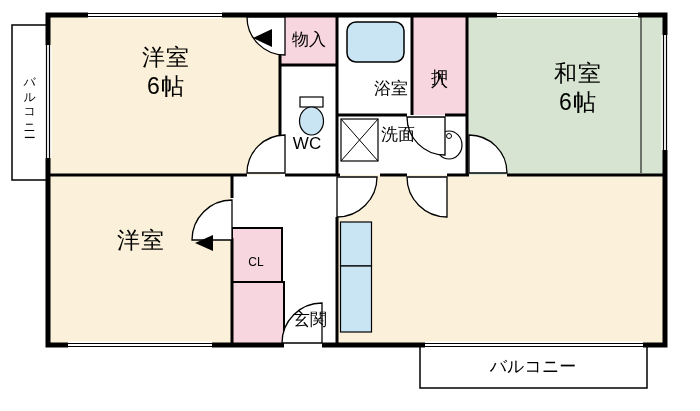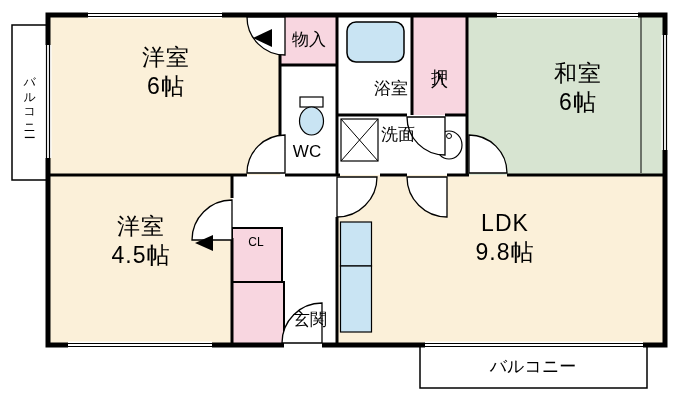--- a/index.html
+++ b/index.html
@@ -146,32 +146,27 @@
     <div>6帖</div>
   </div>
 
   <div class="lbl big" style="left:578px;top:88px">
     <div>和室</div>
     <div>6帖</div>
   </div>
 
   <div class="lbl big" style="left:141px;top:241px">
     <div>洋室</div>
-    <div>4.5帖</div>
   </div>
 
-  <div class="lbl big" style="left:505px;top:238px">
-    <div>LDK</div>
-    <div>9.8帖</div>
-  </div>
 
   <div class="lbl small" style="left:309px;top:40px">物入</div>
   <div class="lbl small" style="left:391px;top:89px">浴室</div>
   <div class="lbl small vert" style="left:439px;top:57px">押入</div>
-  <div class="lbl small" style="left:307px;top:152px">WC</div>
+  <div class="lbl small" style="left:307px;top:144px">WC</div>
   <div class="lbl small" style="left:398px;top:135px">洗面</div>
-  <div class="lbl tiny" style="left:256px;top:243px">CL</div>
+  <div class="lbl tiny" style="left:256px;top:263px">CL</div>
   <div class="lbl small" style="left:310px;top:320px">玄関</div>
 
   <div class="lbl tiny vert" style="left:29px;top:101px">バルコニー</div>
   <div class="lbl small" style="left:533px;top:367px">バルコニー</div>
 
 </div>
 
 </body></html>

